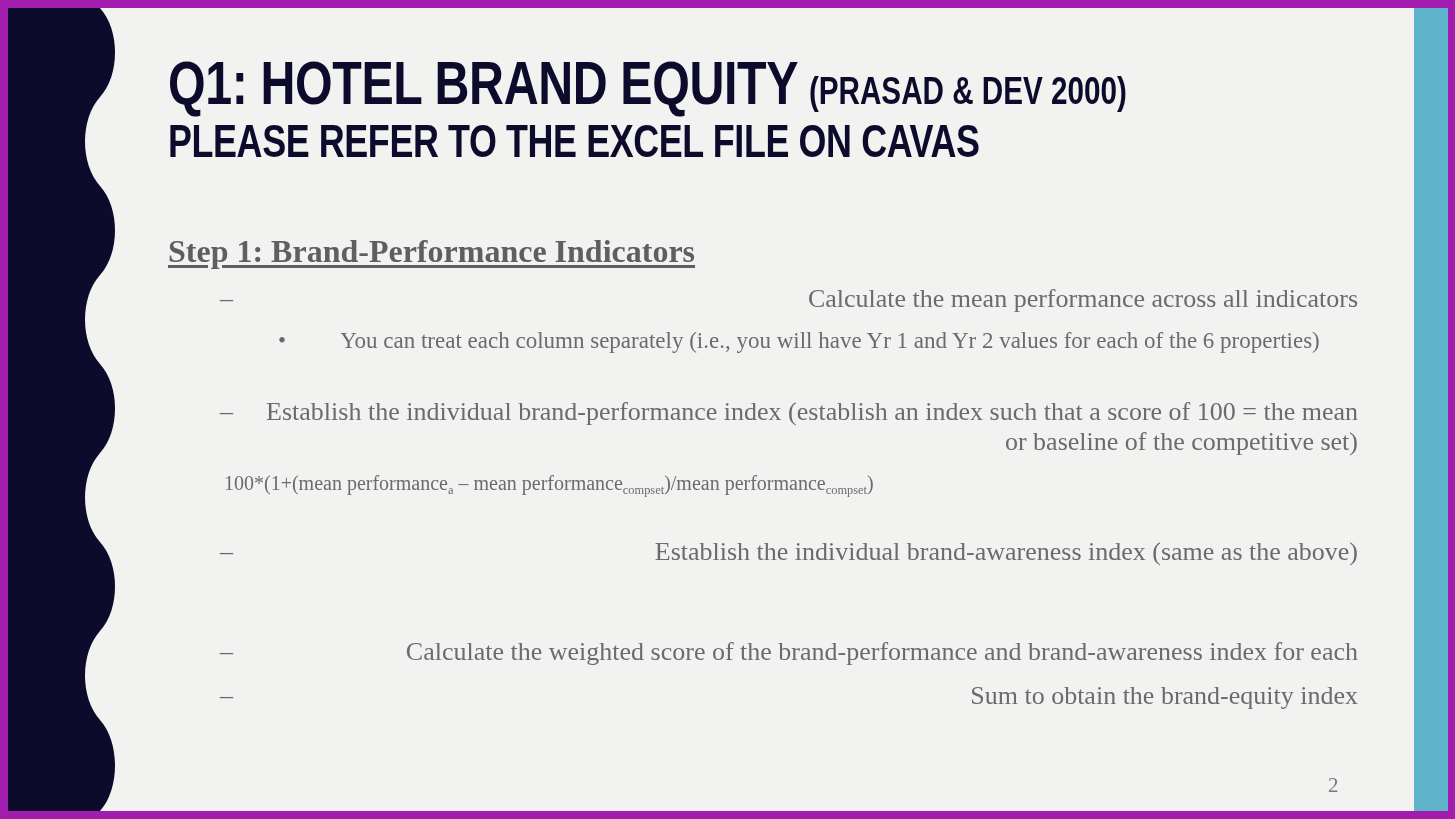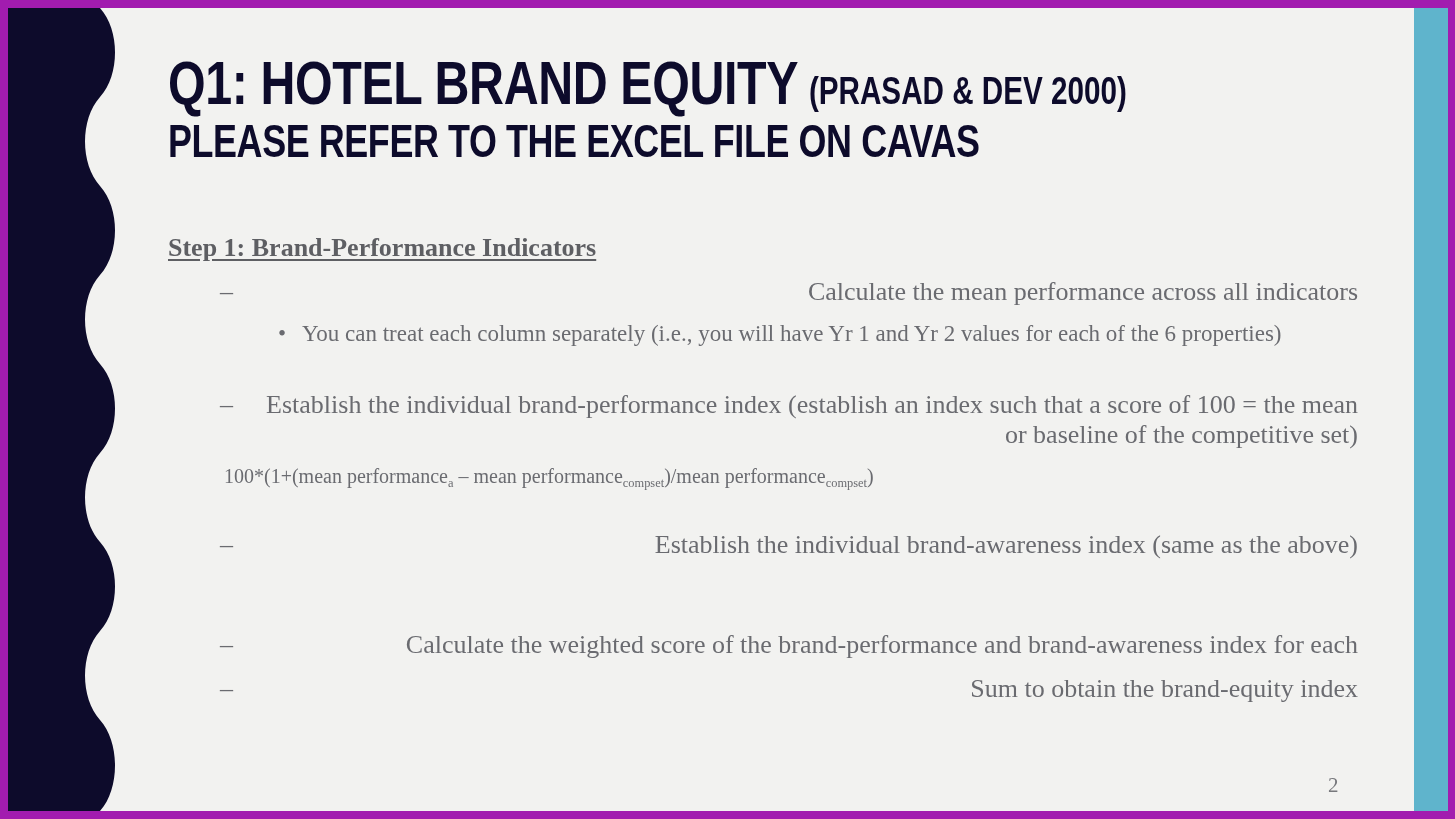--- a/index.html
+++ b/index.html
@@ -88,21 +88,21 @@
     position: absolute;
     left: 160px;
     top: 225px;
     width: 1190px;
     color: #6a6b70;
   }
 
   .step-heading {
     font-family: "Liberation Serif", serif;
     font-weight: bold;
-    font-size: 26px;
+    font-size: 32px;
     color: #5e5f63;
     text-decoration: underline;
     text-underline-offset: 3px;
     margin: 0;
     padding: 0;
     line-height: 1.15;
   }
 
   .dash-item {
     display: flex;
@@ -127,21 +127,21 @@
     font-size: 23px;
     line-height: 1.16;
     color: #6a6b70;
   }
   .sub-marker {
     width: 24px;
     flex: 0 0 24px;
     font-size: 23px;
     text-align: left;
   }
-  .sub-text { flex: 1 1 auto; }
+  .sub-text { flex: 1 1 auto; text-align: center; }
 
   .formula {
     margin-left: 56px;
     font-size: 20px;
     line-height: 1.2;
     color: #6a6b70;
     white-space: nowrap;
   }
   .formula sub {
     font-size: 0.62em;

